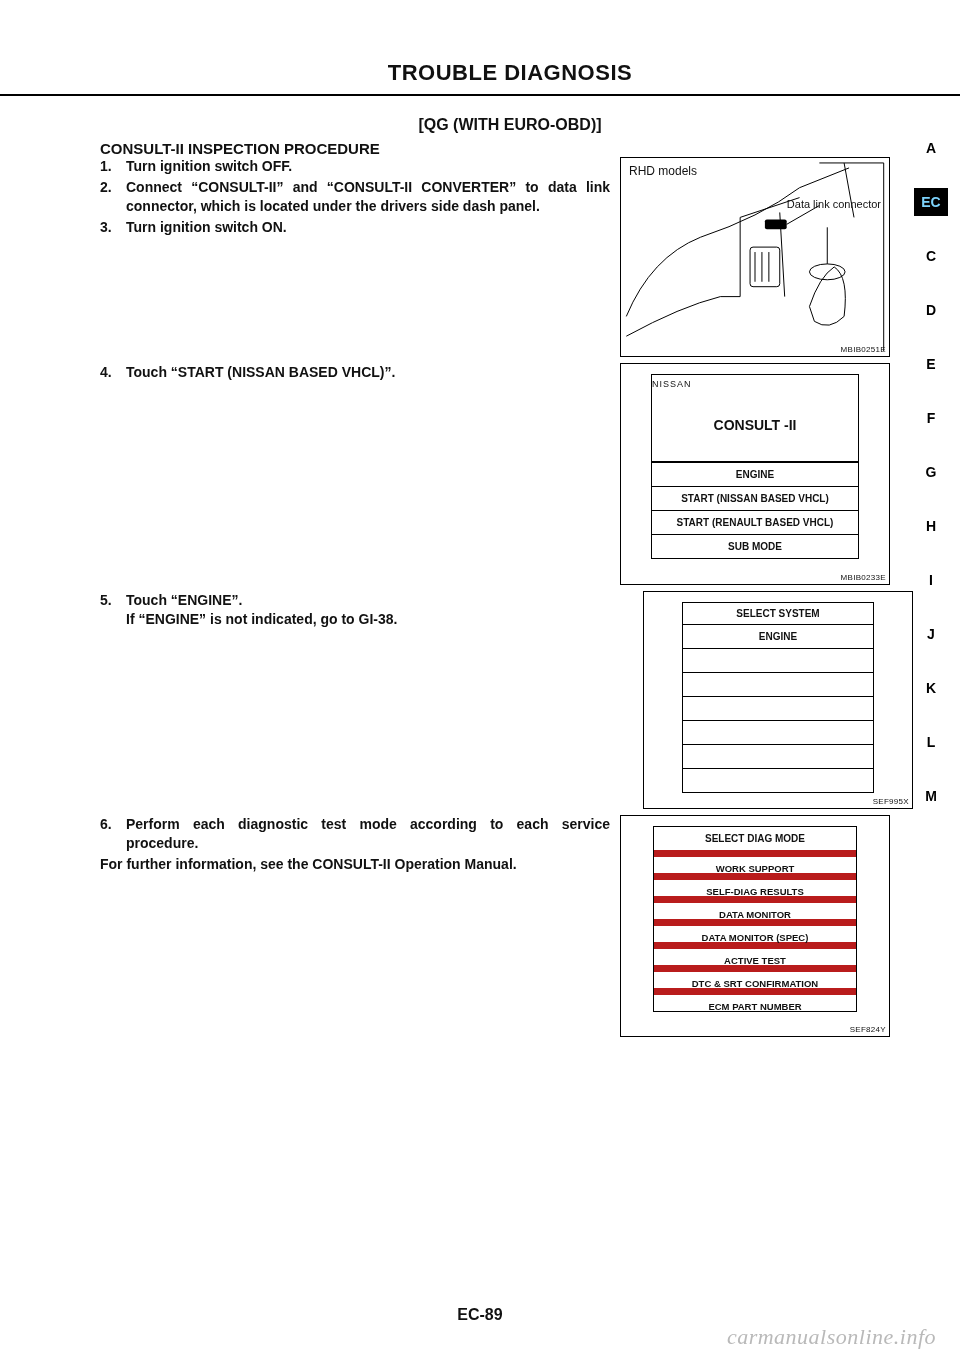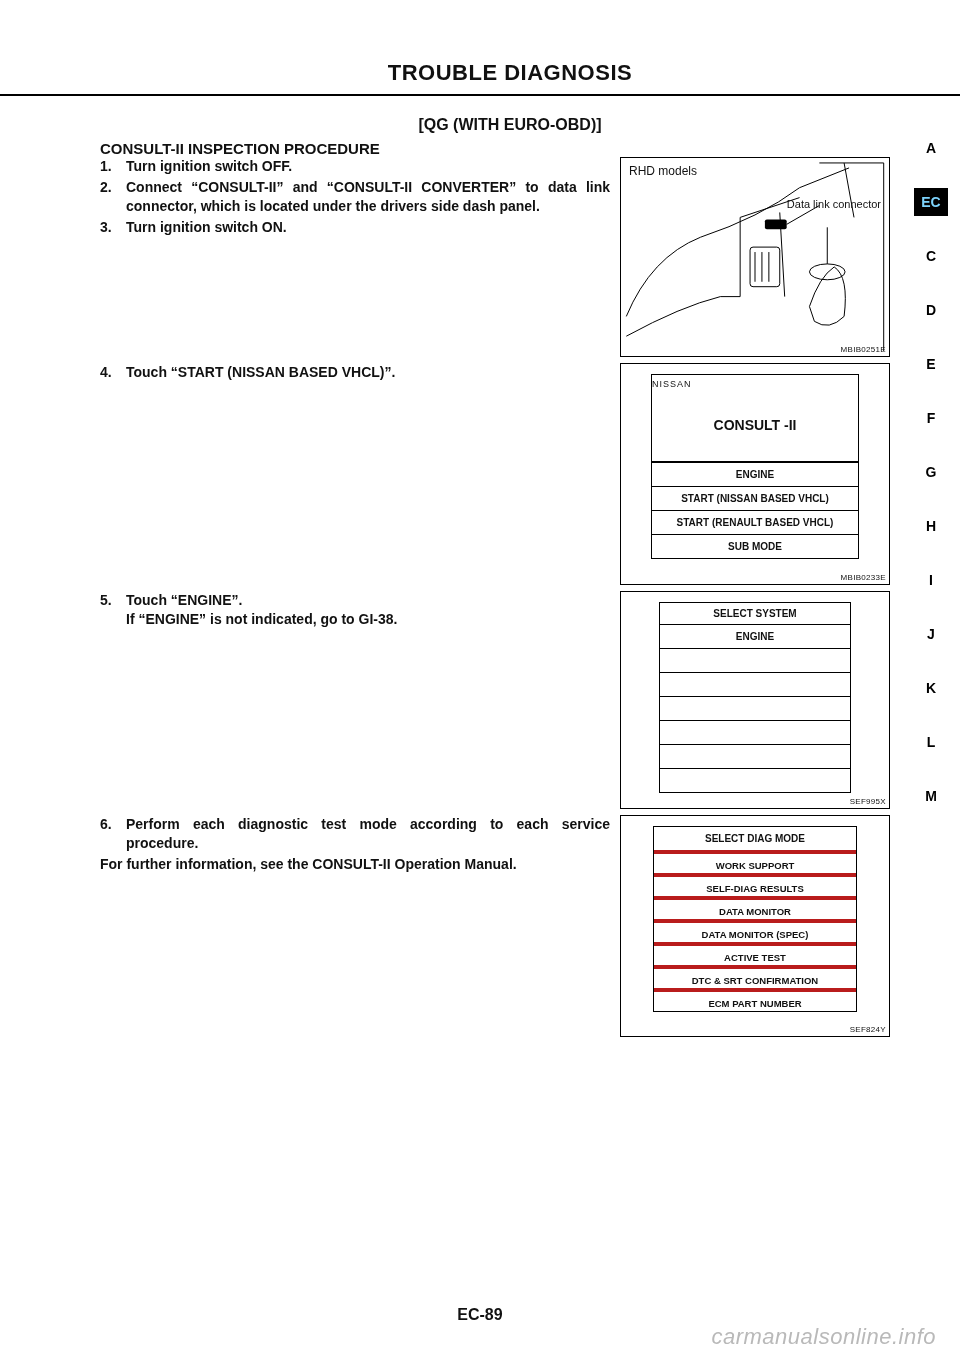--- a/index.html
+++ b/index.html
@@ -26,36 +26,36 @@
   .fig1-label-model { position: absolute; top: 6px; left: 8px; font-size: 12px; font-weight: normal; }
   .fig1-label-dlc { position: absolute; top: 40px; right: 8px; font-size: 11px; font-weight: normal; }
   
   .fig2 { height: 222px; padding: 10px 30px 14px; }
   .fig2 .device { border: 1.5px solid #000; width: 100%; }
   .fig2 .brand { font-size: 9px; text-align: left; padding: 4px 0 6px; border-bottom: none; font-weight: normal; letter-spacing: 1px; }
   .fig2 .big { font-weight: 900; font-size: 14px; text-align: center; padding: 22px 0 28px; border-bottom: 1px solid #000; }
   .fig2 .row { font-weight: 900; font-size: 10px; text-align: center; padding: 6px 0; border-top: 1px solid #000; }
   .fig2 .row.first { border-top: 1px solid #000; }
   
-  .fig3 { height: 218px; padding: 10px 38px 14px; }
+  .fig3 { height: 218px; padding: 10px 38px 14px; margin-left: 23px; }
   .fig3 .grid { border: 1.5px solid #000; width: 100%; }
   .fig3 .head { font-weight: 900; font-size: 10px; text-align: center; padding: 5px 0; }
   .fig3 .cell { border-top: 1px solid #000; font-weight: 900; font-size: 10px; text-align: center; height: 24px; line-height: 24px; }
   
   .fig4 { height: 222px; padding: 10px 32px 14px; }
   .fig4 .grid { border: 1.5px solid #000; width: 100%; }
   .fig4 .head { font-weight: 900; font-size: 10px; text-align: center; padding: 6px 0; }
-  .fig4 .cell { border-top: 4px solid #b91c1c; font-weight: 900; font-size: 9.5px; text-align: center; height: 23px; line-height: 23px; }
+  .fig4 .cell { border-top: 7px solid #b91c1c; font-weight: 900; font-size: 9.5px; text-align: center; height: 23px; line-height: 23px; }
   
   .tabs { position: absolute; right: 12px; top: 134px; width: 34px; display: flex; flex-direction: column; gap: 26px; }
   .tab { text-align: center; font-weight: 900; font-size: 14px; color: #000; padding: 6px 0; }
   .tab.active { background: #000; color: #7dd3fc; }
   
   .pgnum { position: absolute; bottom: 34px; left: 0; right: 0; text-align: center; font-weight: 900; font-size: 16px; }
-  .watermark { position: absolute; bottom: 8px; right: 24px; font-family: Liberation Sans, sans-serif; font-style: italic; color: #b9b9b9; font-size: 22px; letter-spacing: 0.5px; }
+  .watermark { position: absolute; bottom: 8px; right: 24px; font-family: Liberation Serif, serif; font-style: italic; color: #b9b9b9; font-size: 22px; letter-spacing: 0.5px; }
 </style>
 </head>
 <body>
 
 <div class="page">
 
   <div class="page-title">TROUBLE DIAGNOSIS</div>
   <div class="subtitle-bar"></div>
   <div class="subtitle">[QG (WITH EURO-OBD)]</div>
 

